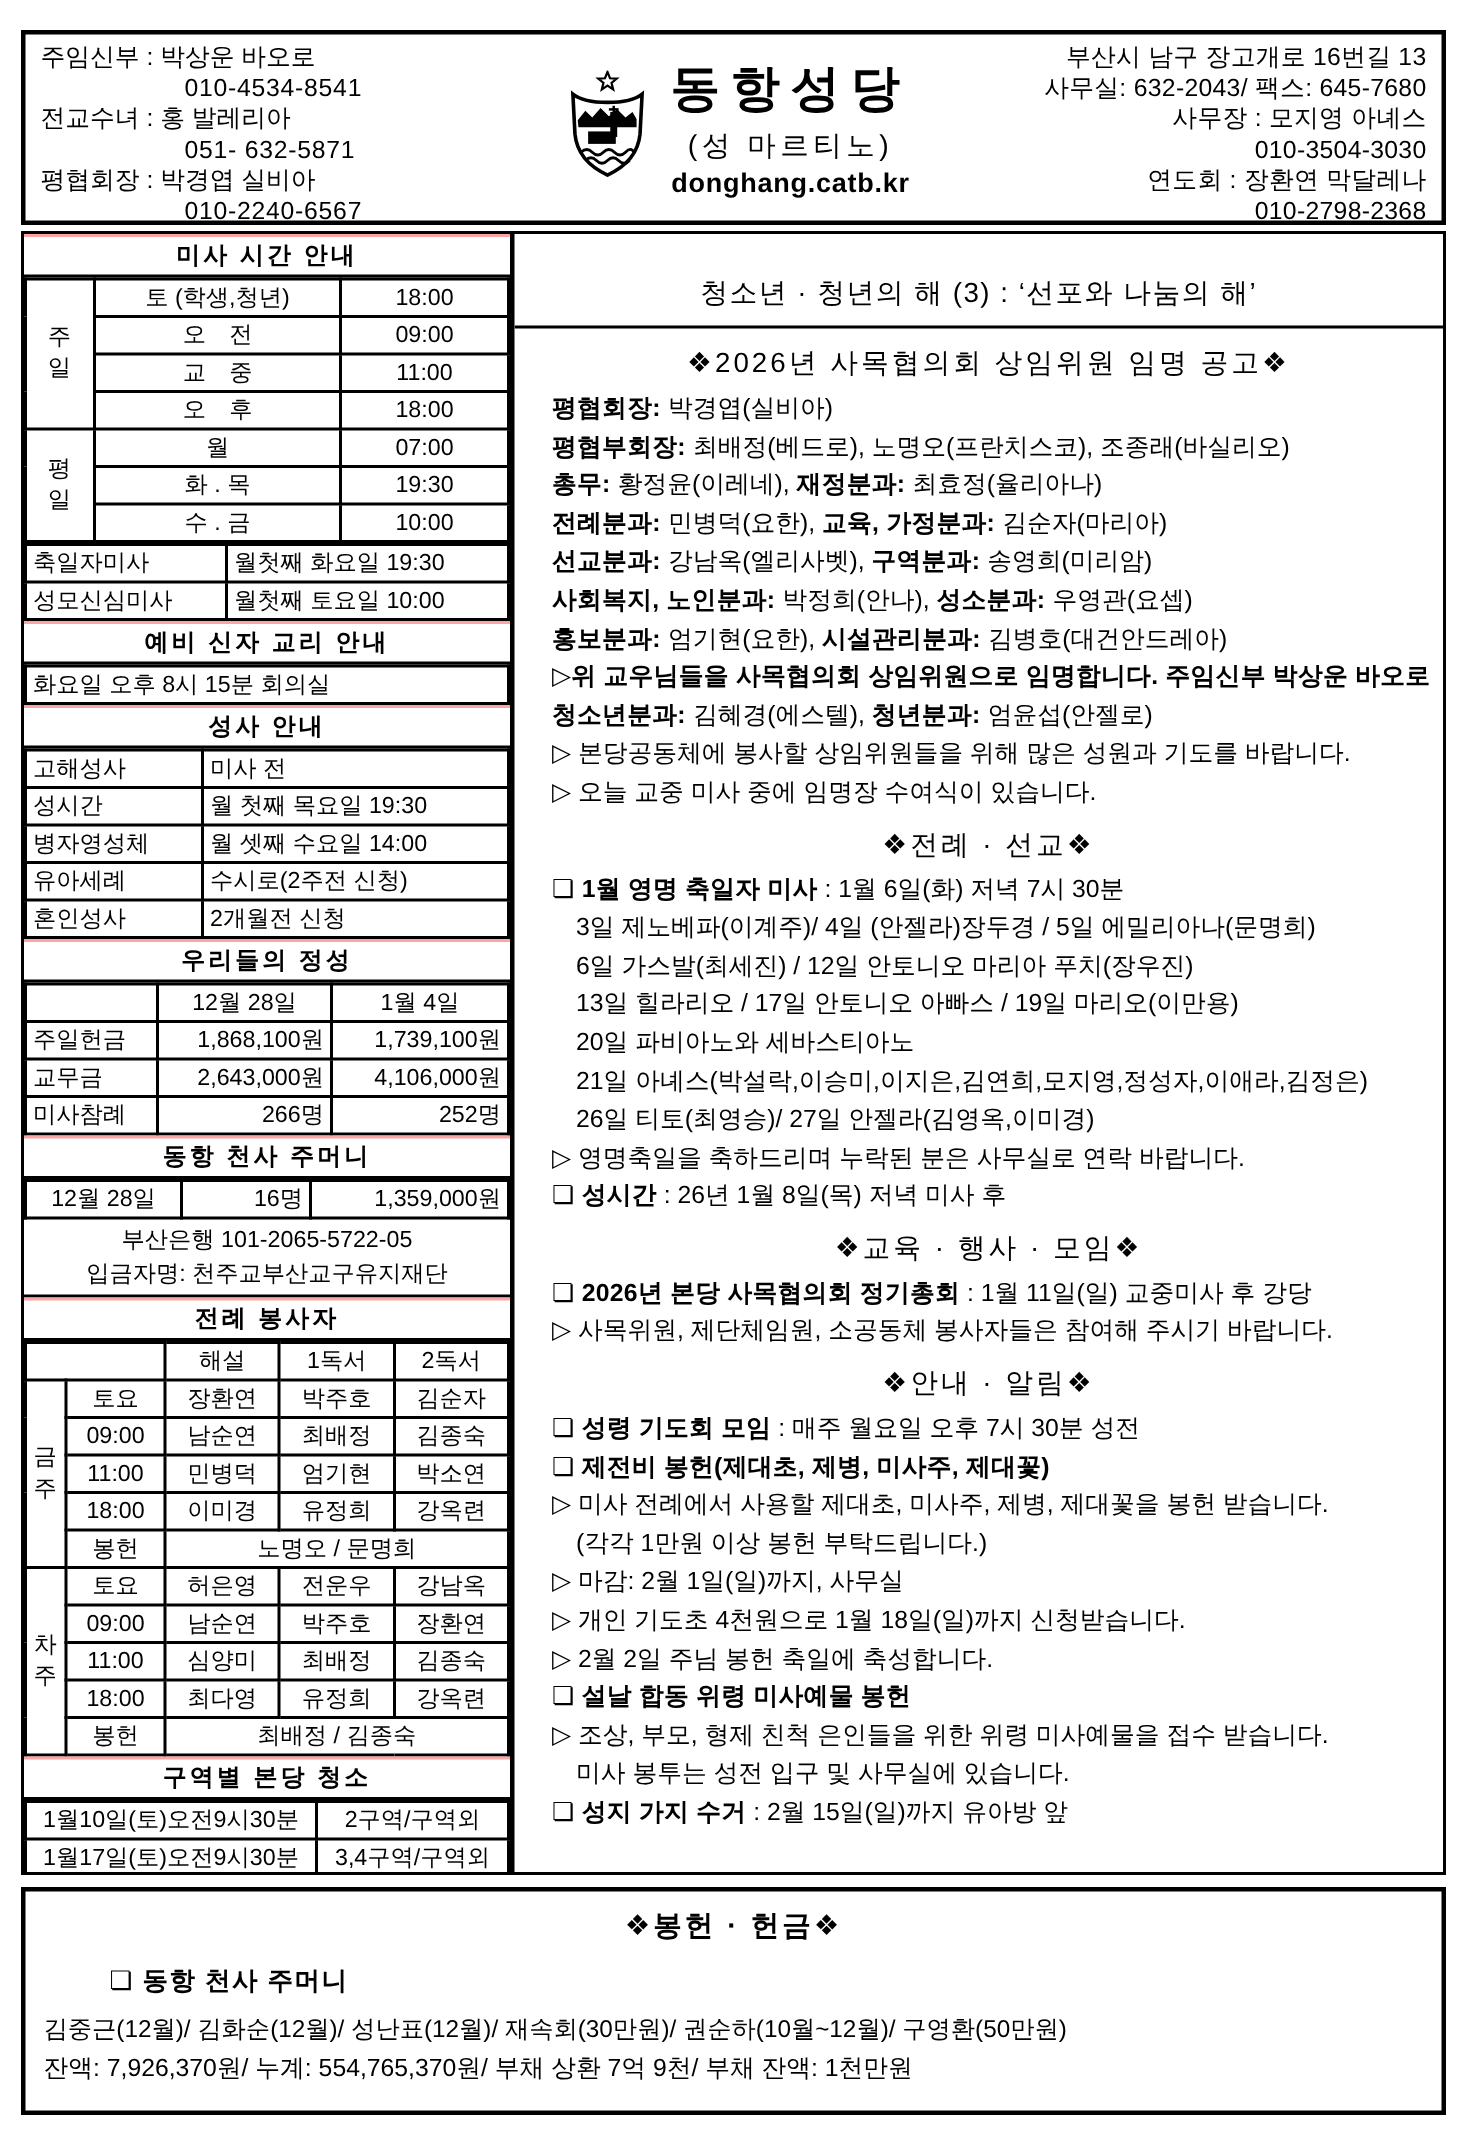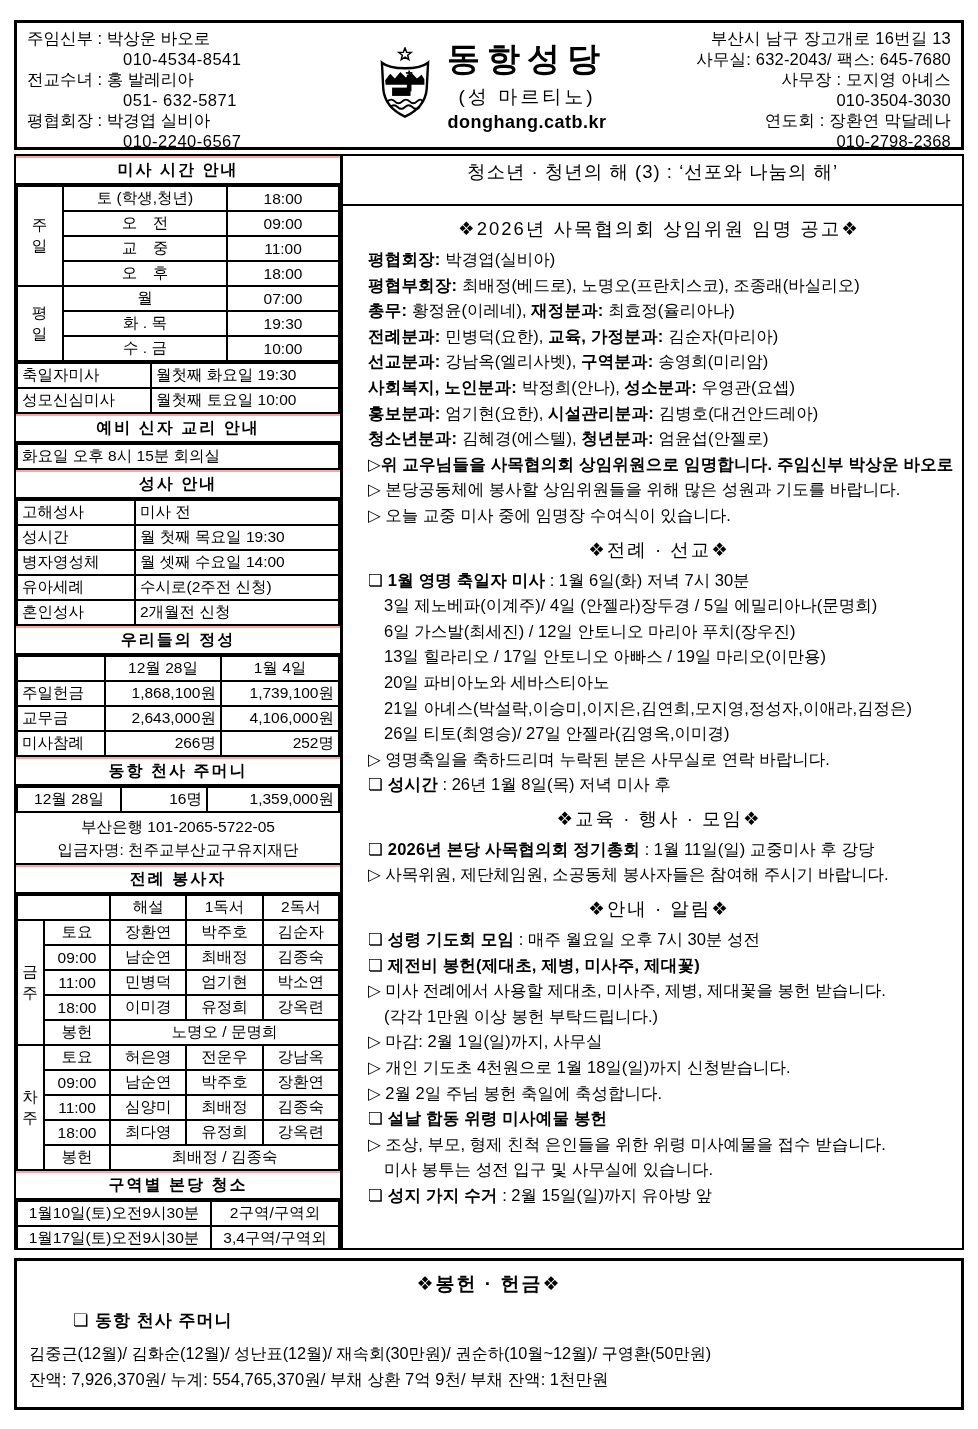--- a/index.html
+++ b/index.html
@@ -30,21 +30,21 @@
          text-align:center;overflow:hidden;white-space:nowrap;}
   .lc .ta-l{text-align:left;}
   .lc .ta-r{text-align:right;}
   .glabel{font-size:16px;letter-spacing:1px;line-height:1.35;}
   .sec-title{border-top:2px solid #fca5a5;border-bottom:2px solid #000;text-align:center;
              font-weight:bold;font-size:16px;padding:2px 0;letter-spacing:2px;}
   .acct{border-bottom:2px solid #000;text-align:center;font-size:15.5px;line-height:23px;padding:2px 0;}
 
   
   .rc{flex:1;display:flex;flex-direction:column;overflow:hidden;}
-  .banner{text-align:center;font-size:18.5px;padding:3px 0 20px;border-bottom:2px solid #000;letter-spacing:1px;}
+  .banner{text-align:center;font-size:18.5px;padding:3px 0 10px;border-bottom:2px solid #000;letter-spacing:1px;margin-top:23px;}
   .right-body{padding:2px 8px 0 21px;}
   .rl{font-size:16.5px;line-height:25.6px;padding-left:4px;white-space:nowrap;}
   .rl-indent{padding-left:20px;}
   .rl-center{text-align:center;font-size:18.5px;line-height:26px;margin:8px 0 5px;letter-spacing:2px;}
   .rl b,.rl-center b{letter-spacing:.2px;}
 
   
   .bottom-box{border:3px solid #000;margin-top:8px;height:152px;box-sizing:border-box;padding:4px 12px;overflow:hidden;}
   .b-title{text-align:center;font-weight:bold;font-size:19px;margin:6px 0 12px;letter-spacing:2px;}
   .b-sub{font-weight:bold;font-size:17px;margin:0 0 8px 44px;letter-spacing:1px;}
@@ -346,22 +346,22 @@
       <div class="banner">청소년 · 청년의 해 (3) : ‘선포와 나눔의 해’</div>
       <div class="right-body">
           <div class="rl-center"><span>❖2026년 사목협의회 상임위원 임명 공고❖</span></div>
           <div class="rl"><b>평협회장: </b><span>박경엽(실비아)</span></div>
           <div class="rl"><b>평협부회장: </b><span>최배정(베드로), 노명오(프란치스코), 조종래(바실리오)</span></div>
           <div class="rl"><b>총무: </b><span>황정윤(이레네), </span><b>재정분과: </b><span>최효정(율리아나)</span></div>
           <div class="rl"><b>전례분과: </b><span>민병덕(요한), </span><b>교육, 가정분과: </b><span>김순자(마리아)</span></div>
           <div class="rl"><b>선교분과: </b><span>강남옥(엘리사벳), </span><b>구역분과: </b><span>송영희(미리암)</span></div>
           <div class="rl"><b>사회복지, 노인분과: </b><span>박정희(안나), </span><b>성소분과: </b><span>우영관(요셉)</span></div>
           <div class="rl"><b>홍보분과: </b><span>엄기현(요한), </span><b>시설관리분과: </b><span>김병호(대건안드레아)</span></div>
+          <div class="rl"><b>▷위 교우님들을 사목협의회 상임위원으로 임명합니다.  주임신부 박상운 바오로</b></div>
           <div class="rl"><b>청소년분과: </b><span>김혜경(에스텔), </span><b>청년분과: </b><span>엄윤섭(안젤로)</span></div>
-          <div class="rl"><b>▷위 교우님들을 사목협의회 상임위원으로 임명합니다.  주임신부 박상운 바오로</b></div>
           <div class="rl"><span>▷ 본당공동체에 봉사할 상임위원들을 위해 많은 성원과 기도를 바랍니다.</span></div>
           <div class="rl"><span>▷ 오늘 교중 미사 중에 임명장 수여식이 있습니다.</span></div>
           <div class="rl-center"><span>❖전례 · 선교❖</span></div>
           <div class="rl"><b>❏ 1월 영명 축일자 미사</b><span> : 1월 6일(화) 저녁 7시 30분</span></div>
           <div class="rl rl-indent"><span>3일  제노베파(이계주)/ 4일 (안젤라)장두경 / 5일  에밀리아나(문명희)</span></div>
           <div class="rl rl-indent"><span>6일  가스발(최세진) / 12일 안토니오 마리아 푸치(장우진)</span></div>
           <div class="rl rl-indent"><span>13일  힐라리오 / 17일 안토니오 아빠스 / 19일  마리오(이만용)</span></div>
           <div class="rl rl-indent"><span>20일  파비아노와 세바스티아노</span></div>
           <div class="rl rl-indent"><span>21일  아녜스(박설락,이승미,이지은,김연희,모지영,정성자,이애라,김정은)</span></div>
           <div class="rl rl-indent"><span>26일  티토(최영승)/ 27일 안젤라(김영옥,이미경)</span></div>

